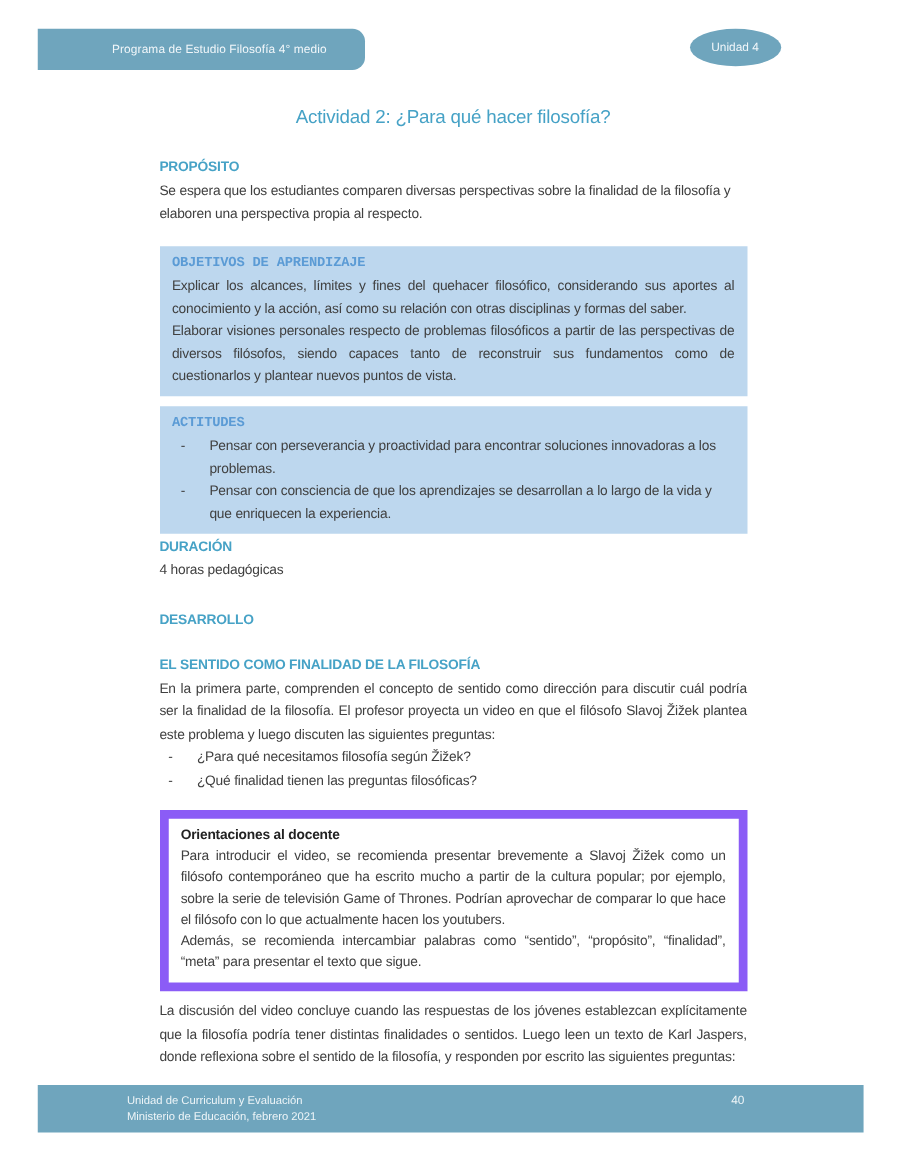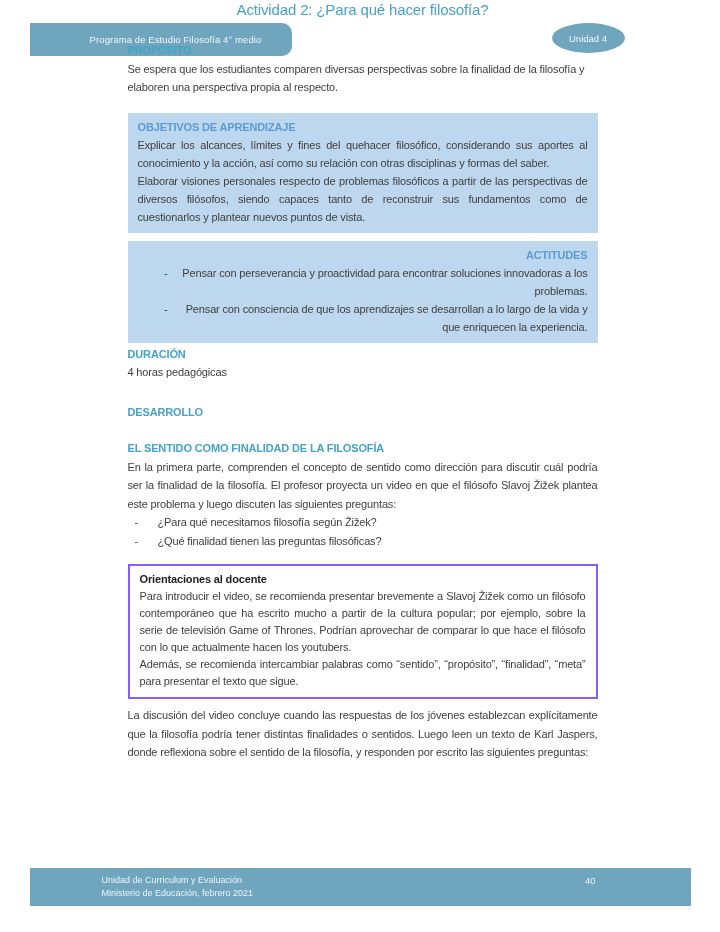--- a/index.html
+++ b/index.html
@@ -53,20 +53,21 @@
     color: #f2f7fa;
     font-size: 9.5px;
   }
 
   
   .content {
     position: absolute;
     left: 98px;
     right: 93px;
     top: 0;
+    padding-top: 84px;
     font-size: 11px;
     letter-spacing: -0.15px;
     line-height: 18.5px;
   }
   .doc-title {
     text-align: center;
     color: var(--heading, #46A2C6);
     font-size: 15px;
     line-height: 20px;
   }
@@ -78,44 +79,45 @@
   .mt-proposito { margin-top: 21px; }
   .body-par { margin: 0; }
   .justify { text-align: justify; }
 
   .blue-box {
     background: var(--lightblue, #BDD7EE);
     padding: 5px 10px 7px 10px;
     line-height: 18px;
   }
   .box-objetivos { margin-top: 16px; }
-  .box-actitudes { margin-top: 8px; text-align: right; }
+  .box-actitudes { margin-top: 8px; }
   .box-heading {
     color: var(--boxheading, #5B9BD5);
     font-weight: bold;
+    font-family: Liberation Mono, monospace;
   }
   .box-label {
     color: var(--boxheading, #5B9BD5);
     font-weight: bold;
   }
 
   .bullet-row { display: flex; }
   .bullet-row .dash {
     flex: 0 0 30px;
     padding-left: 7px;
   }
   .bullet-row .bullet-text { flex: 1 1 auto; }
 
   .mt-duracion { margin-top: 2px; }
   .mt-desarrollo { margin-top: 21px; }
   .mt-sentido { margin-top: 18px; }
 
   .teacher-box {
     margin-top: 14px;
-    border: 2px solid #8b5cf6;
+    border: 7px solid #8b5cf6;
     background: #ffffff;
     padding: 5px 10px 7px 10px;
     line-height: 17px;
   }
   .teacher-box .tb-title {
     font-weight: bold;
     color: #222222;
   }
   .teacher-box p { margin: 0; }
   .italic { }

